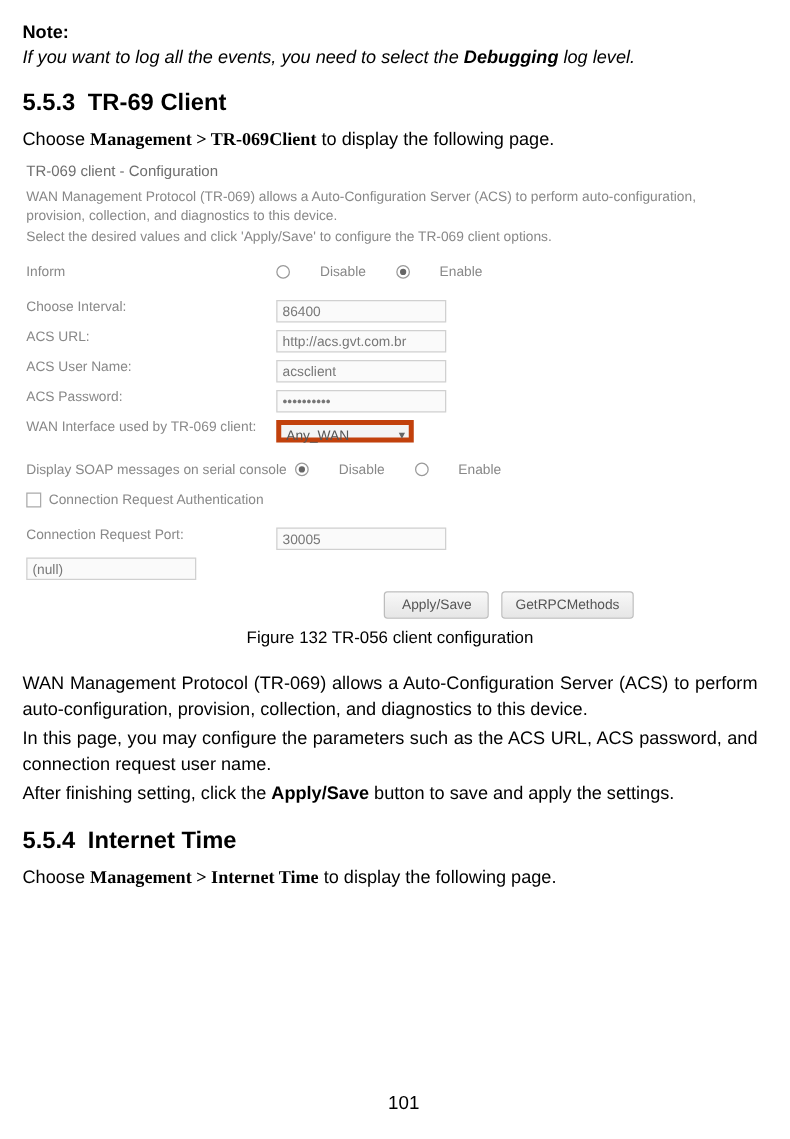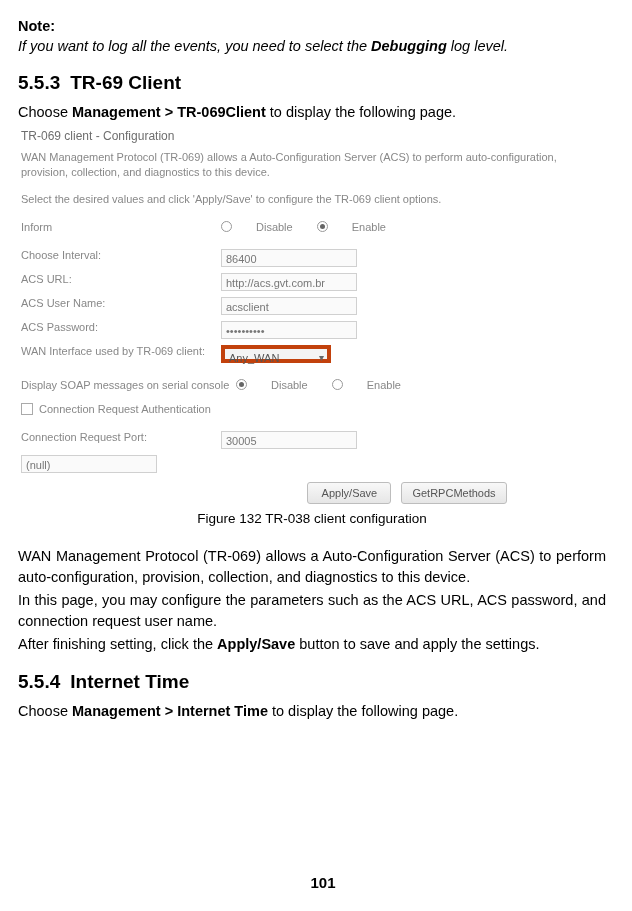--- a/index.html
+++ b/index.html
@@ -12,21 +12,21 @@
       color: #000;
       padding: 18px 26px 0 18px;
       position: relative;
     }
     .note-title { font-weight: 700; margin-bottom: 4px; }
     .note-body { font-style: italic; margin-bottom: 18px; }
     .note-body .bold { font-weight: 700; }
     .section-heading { font-weight: 700; font-size: 19px; margin: 14px 0 10px 0; }
     .section-num { display: inline-block; margin-right: 10px; }
     .body-line { margin-bottom: 4px; }
-    .body-line .bold { font-weight: 700; }
+    .body-line .bold { font-weight: 700; font-family: Liberation Serif, serif; }
     .justify { text-align: justify; line-height: 1.45; margin-bottom: 2px; }
 
     
     .panel {
       border: 1px solid #fff;
       margin: 6px 0 4px 0;
       font-size: 11px;
       color: #777;
       width: 100%;
     }
@@ -85,21 +85,21 @@
       min-width: 84px;
       border-radius: 3px;
       padding: 0 10px;
       display:inline-flex; align-items:center; justify-content:center;
       cursor: pointer;
     }
     .button-bar { display:flex; gap:10px; justify-content:center; padding:6px 0 2px 0; margin-left: 190px;}
     .figure-caption { text-align: center; font-size: 13.5px; margin: 4px 0 20px 0; }
     .page-num {
       position: absolute; left: 14px; right: 0; bottom: 20px;
-      text-align: center; font-size: 15px; font-weight: bold;
+      text-align: center; font-size: 15px;
     }
   </style>
 </head>
 <body>
 
 <div class="note-title">Note:</div>
 <div class="note-body">
   <span>If you want to log all the events, you need to select the </span><span class="bold">Debugging</span><span> log level.</span>
 </div>
 
@@ -107,21 +107,21 @@
   <span class="section-num">5.5.3</span><span>TR-69 Client</span>
 </div>
 
 <div class="body-line">
   <span>Choose </span><span class="bold">Management &gt; TR-069Client</span><span> to display the following page.</span>
 </div>
 
 <div class="panel">
   <div class="panel-title">TR-069 client - Configuration</div>
   <div class="panel-text">WAN Management Protocol (TR-069) allows a Auto-Configuration Server (ACS) to perform auto-configuration, provision, collection, and diagnostics to this device.</div>
-  <div class="panel-text" style="margin-top:10px;margin-bottom:10px;">Select the desired values and click 'Apply/Save' to configure the TR-069 client options.</div>
+  <div class="panel-text" style="margin-bottom:10px;">Select the desired values and click 'Apply/Save' to configure the TR-069 client options.</div>
 
   <div class="form-row">
     <div class="form-label">Inform</div>
     <div class="form-ctrl">
       <span class="radio"></span>
       <span>Disable</span>
       <span class="radio checked"></span>
       <span>Enable</span>
     </div>
   </div>
@@ -173,21 +173,21 @@
   <div class="form-row">
     <div class="txt-input">(null)</div>
   </div>
 
   <div class="button-bar">
     <div class="btn">Apply/Save</div>
     <div class="btn">GetRPCMethods</div>
   </div>
 </div>
 
-<div class="figure-caption">Figure 132 TR-038 client configuration</div>
+<div class="figure-caption">Figure 132 TR-056 client configuration</div>
 
 <div class="justify">WAN Management Protocol (TR-069) allows a Auto-Configuration Server (ACS) to perform auto-configuration, provision, collection, and diagnostics to this device.</div>
 <div class="justify">In this page, you may configure the parameters such as the ACS URL, ACS password, and connection request user name.</div>
 <div class="justify">
   <span>After finishing setting, click the </span><span class="bold" style="font-weight:700;">Apply/Save</span><span> button to save and apply the settings.</span>
 </div>
 
 <div class="section-heading" style="margin-top:16px;">
   <span class="section-num">5.5.4</span><span>Internet Time</span>
 </div>

